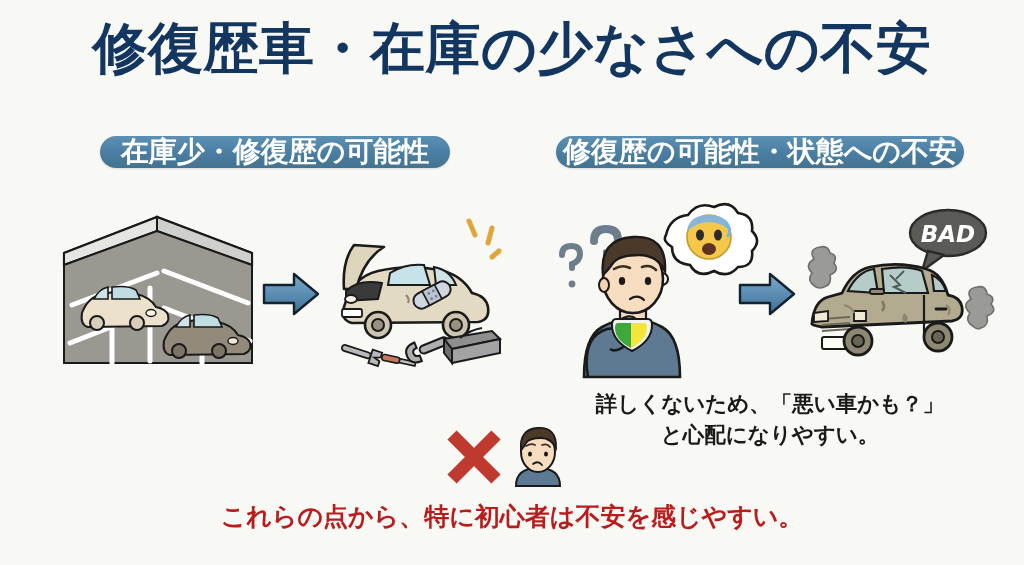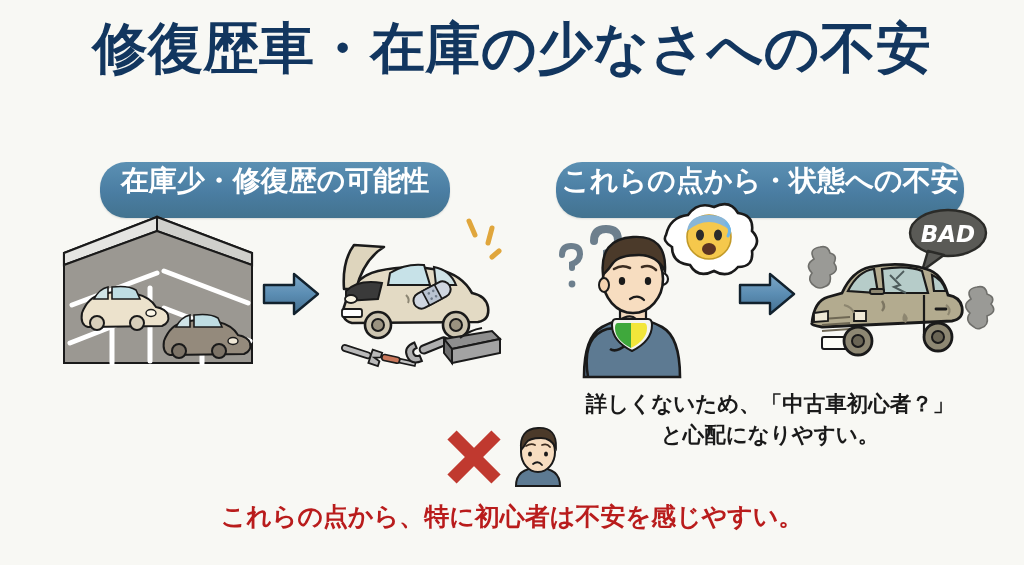--- a/index.html
+++ b/index.html
@@ -18,29 +18,28 @@
     font-size:55px;line-height:64px;
     font-weight:700;
     color:#12365f;
     letter-spacing:0.5px;
     white-space:nowrap;
   }
 
   
   .badge{
     position:absolute;top:136px;
-    height:56px;
+    height:32px;
     border-radius:26px;
     background:linear-gradient(180deg,#5b90b3 0%,#4a7da2 55%,#43738f 100%);
     color:#ffffff;
     font-size:28px;font-weight:700;
-    display:flex;justify-content:center;
+    display:flex;align-items:center;justify-content:center;
     white-space:nowrap;
     box-shadow:0 1px 2px rgba(0,0,0,.12);
-    margin-top:26px;
   }
   .badge.left{left:100px;width:350px;}
   .badge.right{left:556px;width:408px;}
 
   
   .panel{position:absolute;top:205px;}
   .panel.left{left:30px;width:470px;}
   .panel.right{left:540px;width:470px;text-align:center;}
 
   .art-row{position:relative;height:175px;}
@@ -78,21 +77,21 @@
 <body>
 
 <div class="stage">
 
   <div class="title">修復歴車・在庫の少なさへの不安</div>
 
   <div class="badge left">
     <span>在庫少・修復歴の可能性</span>
   </div>
   <div class="badge right">
-    <span>これらの点から・状態への不安</span>
+    <span>修復歴の可能性・状態への不安</span>
   </div>
 
   <div class="panel left">
     <div class="art-row">
 
       <svg style="position:absolute;left:22px;top:8px" width="210" height="155" viewBox="0 0 210 155">
 
         <polygon points="12,40 105,4 200,40 200,52 105,18 12,52" fill="#d9d9d6" stroke="#1a1a1a" stroke-width="2.2"></polygon>
         <polygon points="12,40 12,52 12,52 12,40" fill="none"></polygon>
 
@@ -323,21 +322,21 @@
         <path d="M160 96 q6 4 2 10" stroke="#8d8670" stroke-width="2.2" fill="none"></path>
 
         <circle cx="72" cy="132" r="14" fill="#8e8873" stroke="#1a1a1a" stroke-width="2.8"></circle>
         <circle cx="72" cy="132" r="6" fill="#6a6555" stroke="#1a1a1a" stroke-width="2"></circle>
         <circle cx="152" cy="128" r="14" fill="#8e8873" stroke="#1a1a1a" stroke-width="2.8"></circle>
         <circle cx="152" cy="128" r="6" fill="#6a6555" stroke="#1a1a1a" stroke-width="2"></circle>
       </svg>
     </div>
   </div>
 
-  <div class="caption right">詳しくないため、「中古車初心者？」
+  <div class="caption right">詳しくないため、「悪い車かも？」
 と心配になりやすい。</div>
 
   <svg class="xmark" viewBox="0 0 62 62">
     <g stroke="#c0392f" stroke-width="13" stroke-linecap="butt">
       <line x1="9" y1="9" x2="53" y2="53"></line>
       <line x1="53" y1="9" x2="9" y2="53"></line>
     </g>
   </svg>
 
   <svg class="facepic" viewBox="0 0 52 62">

